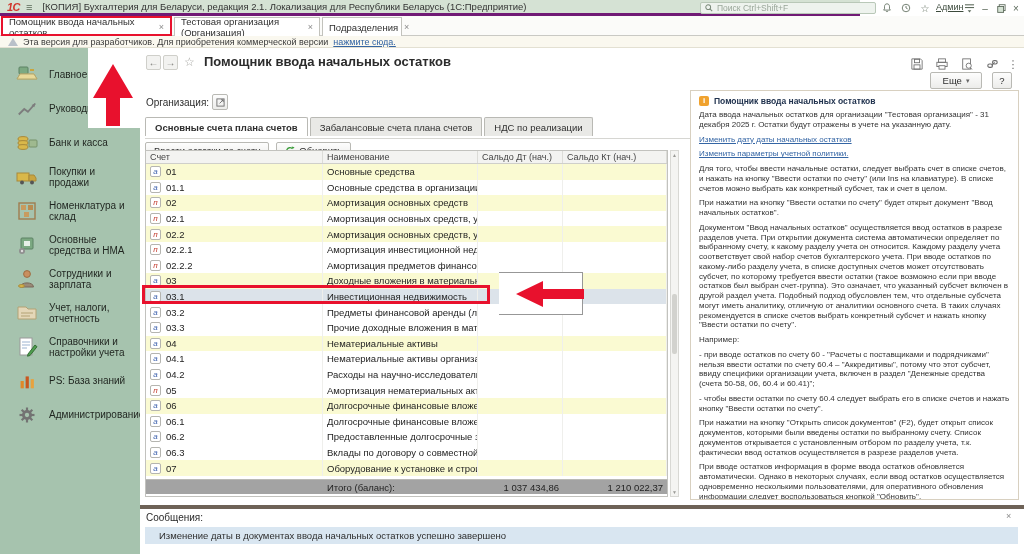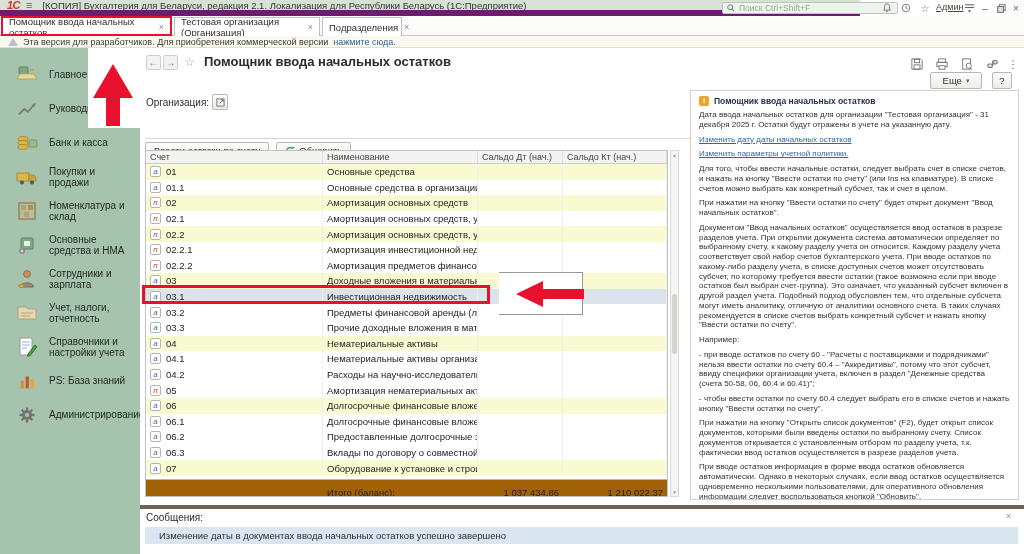--- a/index.html
+++ b/index.html
@@ -1,34 +1,34 @@
 <!DOCTYPE html>
 <html><head>
 <meta charset="utf-8">
 <style>
   html,body{margin:0;padding:0;background:#e9e9e9;}
   *{box-sizing:border-box;font-family:"Liberation Sans", sans-serif;}
   #screen{position:relative;width:1024px;height:554px;background:#fff;overflow:hidden;}
 
   
-  .titlebar{position:absolute;left:0;top:0;width:860px;height:16px;background:#d5e2d4;border-bottom:6px solid #701a75;display:flex;align-items:center;font-size:9.5px;color:#333;}
+  .titlebar{position:absolute;left:0;top:0;width:860px;height:16px;background:#d5e2d4;border-bottom:3px solid #701a75;display:flex;align-items:center;font-size:9.5px;color:#333;}
   .logo1c{color:#d2352b;font-weight:bold;font-style:italic;font-size:11px;margin:0 6px 0 7px;letter-spacing:-0.5px;}
   .burger{color:#5a6a58;font-size:11px;margin-right:10px;}
   .apptitle{white-space:nowrap;}
-  .searchbox{position:absolute;left:700px;top:2px;width:176px;height:12px;background:#eef3ee;border:1px solid #b9c8b8;border-radius:2px;display:flex;align-items:center;padding:0 4px;color:#9aa79a;font-size:8.5px;gap:4px;margin-left:22px;}
+  .searchbox{position:absolute;left:700px;top:2px;width:176px;height:12px;background:#eef3ee;border:1px solid #b9c8b8;border-radius:2px;display:flex;align-items:center;padding:0 4px;color:#9aa79a;font-size:8.5px;gap:4px;}
   .tb-ico{position:absolute;top:1px;width:14px;height:14px;display:flex;align-items:center;justify-content:center;color:#5d6b5c;font-size:10px;}
   .tb-user{position:absolute;top:2px;font-size:9px;color:#3c4a3c;text-decoration:underline;}
 
   
   .tabsbar{position:absolute;left:0;top:16px;width:1024px;height:20px;background:#fbfbf9;border-bottom:1px solid #c9c9c4;}
   .apptab{position:absolute;top:1px;height:19px;background:#fff;border:1px solid #c2c2bc;border-bottom:none;display:flex;align-items:center;padding:0 6px;font-size:9.5px;color:#2e2e2e;gap:6px;}
   .apptab .x{color:#8a8a8a;font-size:9px;}
   
   .warnbar{position:absolute;left:0;top:36px;width:1024px;height:12px;background:#faf8ef;border-bottom:1px solid #e3e0d2;display:flex;align-items:center;font-size:9px;color:#3a3a3a;gap:5px;padding-left:8px;}
-  .warnbar a{color:#3465a4;cursor:pointer;}
+  .warnbar a{color:#3465a4;text-decoration:underline;cursor:pointer;}
   .tri{width:0;height:0;border-left:5px solid transparent;border-right:5px solid transparent;border-bottom:8px solid #b9c0c9;position:relative;}
 
   
   .sidebar{position:absolute;left:0;top:48px;width:140px;height:506px;background:#a6c3ae;padding-top:10px;}
   .side-item{display:flex;align-items:center;gap:9px;padding:5px 4px 5px 14px;min-height:34px;cursor:pointer;}
   .side-item span.lbl{font-size:10px;color:#1f241f;line-height:1.15;}
   .side-ico{width:26px;height:24px;flex:0 0 26px;display:flex;align-items:center;justify-content:center;}
 
   
   .mainform{position:absolute;left:140px;top:48px;width:884px;height:452px;background:#fff;}
@@ -61,21 +61,21 @@
   .c2{width:155px;flex:0 0 155px;}
   .c3{width:85px;flex:0 0 85px;}
   .c4{flex:1;}
   .trow{display:flex;height:15.6px;font-size:9.5px;color:#232323;align-items:center;background:#fff;cursor:pointer;}
   .trow.group{background:#fafad2;}
   .trow.selected{background:#dce3ea;}
   .trow span{padding:0 4px;white-space:nowrap;overflow:hidden;height:100%;display:flex;align-items:center;border-right:1px solid #efefec;}
   .acct-ico{width:11px;height:11px;border:1px solid #b5b5b0;border-radius:2px;background:#fff;font-size:8px;line-height:9px;text-align:center;margin-right:5px;flex:0 0 11px;display:inline-block;}
   .acct-ico.a{color:#3f63ae;}
   .acct-ico.p{color:#c23b2e;}
-  .tfoot{position:absolute;left:0;top:328px;width:100%;height:25px;background:#a16207;border-top:1px solid #b9b9b4;display:flex;font-size:9.5px;color:#232323;align-items:center;}
+  .tfoot{position:absolute;left:0;top:328px;width:100%;height:15px;background:#a3a3a3;border-top:1px solid #b9b9b4;display:flex;font-size:9.5px;color:#232323;align-items:center;}
   .tfoot span{padding:0 4px;}
   .tfoot .c3,.tfoot .c4{justify-content:flex-end;display:flex;}
   .vscroll{position:absolute;left:530px;top:102px;width:9px;height:347px;background:#f4f4f2;border:1px solid #d8d8d4;font-size:5px;color:#9a9a96;display:flex;flex-direction:column;justify-content:space-between;align-items:center;padding:1px 0;}
   .vscroll .thumb{width:5px;height:60px;background:#d2d2ce;border-radius:2px;}
 
   
   .helppanel{position:absolute;left:550px;top:42px;width:329px;height:410px;border:1px solid #d8d0c0;background:#fff;padding:5px 8px;overflow:hidden;}
   .help-head{display:flex;align-items:center;gap:5px;margin-bottom:4px;}
   .help-badge{width:10px;height:10px;background:#f0a22e;border-radius:2px;color:#fff;font-size:8px;font-weight:bold;text-align:center;line-height:10px;}
   .help-title{font-size:8.5px;font-weight:bold;color:#20324e;}
@@ -336,20 +336,25 @@
     <div class="org-row">
       <span>Организация:</span>
       <span class="org-open">
         <svg width="9" height="9" viewBox="0 0 10 10">
             <rect x="1" y="1" width="8" height="8" fill="none" stroke="#6d6d6d"></rect>
             <path d="M4 6 L8 2 M5.5 2 L8 2 L8 4.5" fill="none" stroke="#6d6d6d"></path>
           </svg>
       </span>
     </div>
 
+    <div class="formtabs">
+      <div class="ftab active">Основные счета плана счетов</div>
+      <div class="ftab">Забалансовые счета плана счетов</div>
+      <div class="ftab">НДС по реализации</div>
+    </div>
 
     <div class="toolbar">
       <button class="btn">Ввести остатки по счету</button>
       <button class="btn">
         <svg class="refresh-ico" viewBox="0 0 12 12">
             <path d="M10 6 A4 4 0 1 1 8.5 2.9" fill="none" stroke="#3d9e3d" stroke-width="1.6"></path>
             <polygon points="8,0.5 11.5,1.5 9,4" fill="#3d9e3d"></polygon>
           </svg>
         <span>Обновить</span>
       </button>

